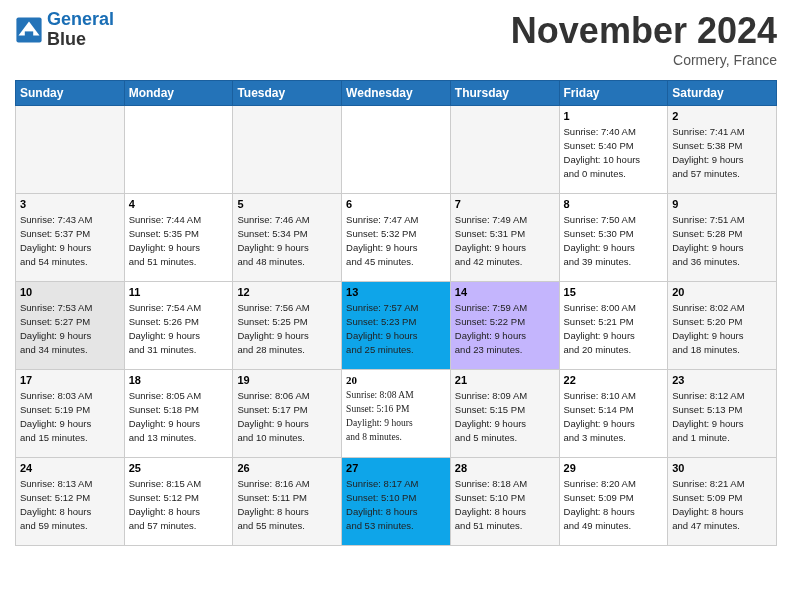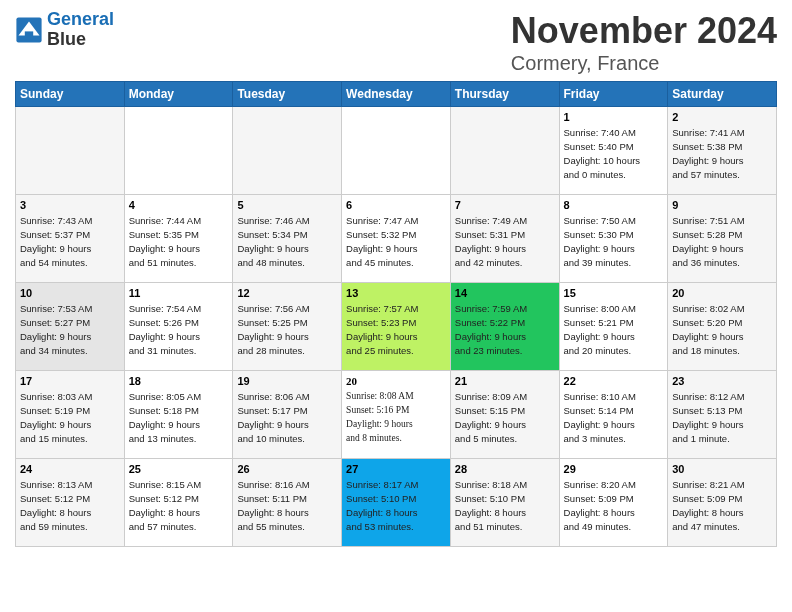--- a/index.html
+++ b/index.html
@@ -7,47 +7,48 @@
       font-family: Arial, sans-serif;
       background: #fff;
       width: 792px;
       min-height: 612px;
       padding: 10px 15px;
     }
     .header {
       display: flex;
       justify-content: space-between;
       align-items: flex-start;
-      margin-bottom: 6px;
+      margin-bottom: 12px;
     }
     .logo {
       display: flex;
       align-items: center;
       gap: 4px;
     }
     .logo-text {
       font-size: 18px;
       font-weight: bold;
       color: #333;
       line-height: 1.1;
     }
     .logo-text span { color: #1a6eb5; }
     .logo-icon {
       width: 28px;
       height: 28px;
     }
     .title-block {
+      text-align: right;
     }
     .month-title {
       font-size: 36px;
       font-weight: bold;
       color: #333;
     }
     .location {
-      font-size: 20px;
+      font-size: 14px;
       color: #555;
     }
     table {
       width: 100%;
       border-collapse: collapse;
       table-layout: fixed;
     }
     th {
       background: #2473b8;
       color: #fff;
@@ -206,28 +207,28 @@
 Daylight: 9 hours
 and 31 minutes.</div>
         </td>
         <td style="background: rgb(245, 245, 245);">
           <span class="day-num">12</span>
           <div class="day-info" style="white-space: pre-line;">Sunrise: 7:56 AM
 Sunset: 5:25 PM
 Daylight: 9 hours
 and 28 minutes.</div>
         </td>
-        <td style="background: #bef264;">
+        <td style="background: #0ea5e9;">
           <span class="day-num">13</span>
           <div class="day-info" style="white-space: pre-line;">Sunrise: 7:57 AM
 Sunset: 5:23 PM
 Daylight: 9 hours
 and 25 minutes.</div>
         </td>
-        <td style="background: #22c55e; margin-left: 26px;">
+        <td style="background: #c4b5fd; margin-left: 26px;">
           <span class="day-num">14</span>
           <div class="day-info" style="white-space: pre-line;">Sunrise: 7:59 AM
 Sunset: 5:22 PM
 Daylight: 9 hours
 and 23 minutes.</div>
         </td>
         <td style="background: rgb(255, 255, 255); margin-left: 10px;">
           <span class="day-num">15</span>
           <div class="day-info" style="white-space: pre-line;">Sunrise: 8:00 AM
 Sunset: 5:21 PM

